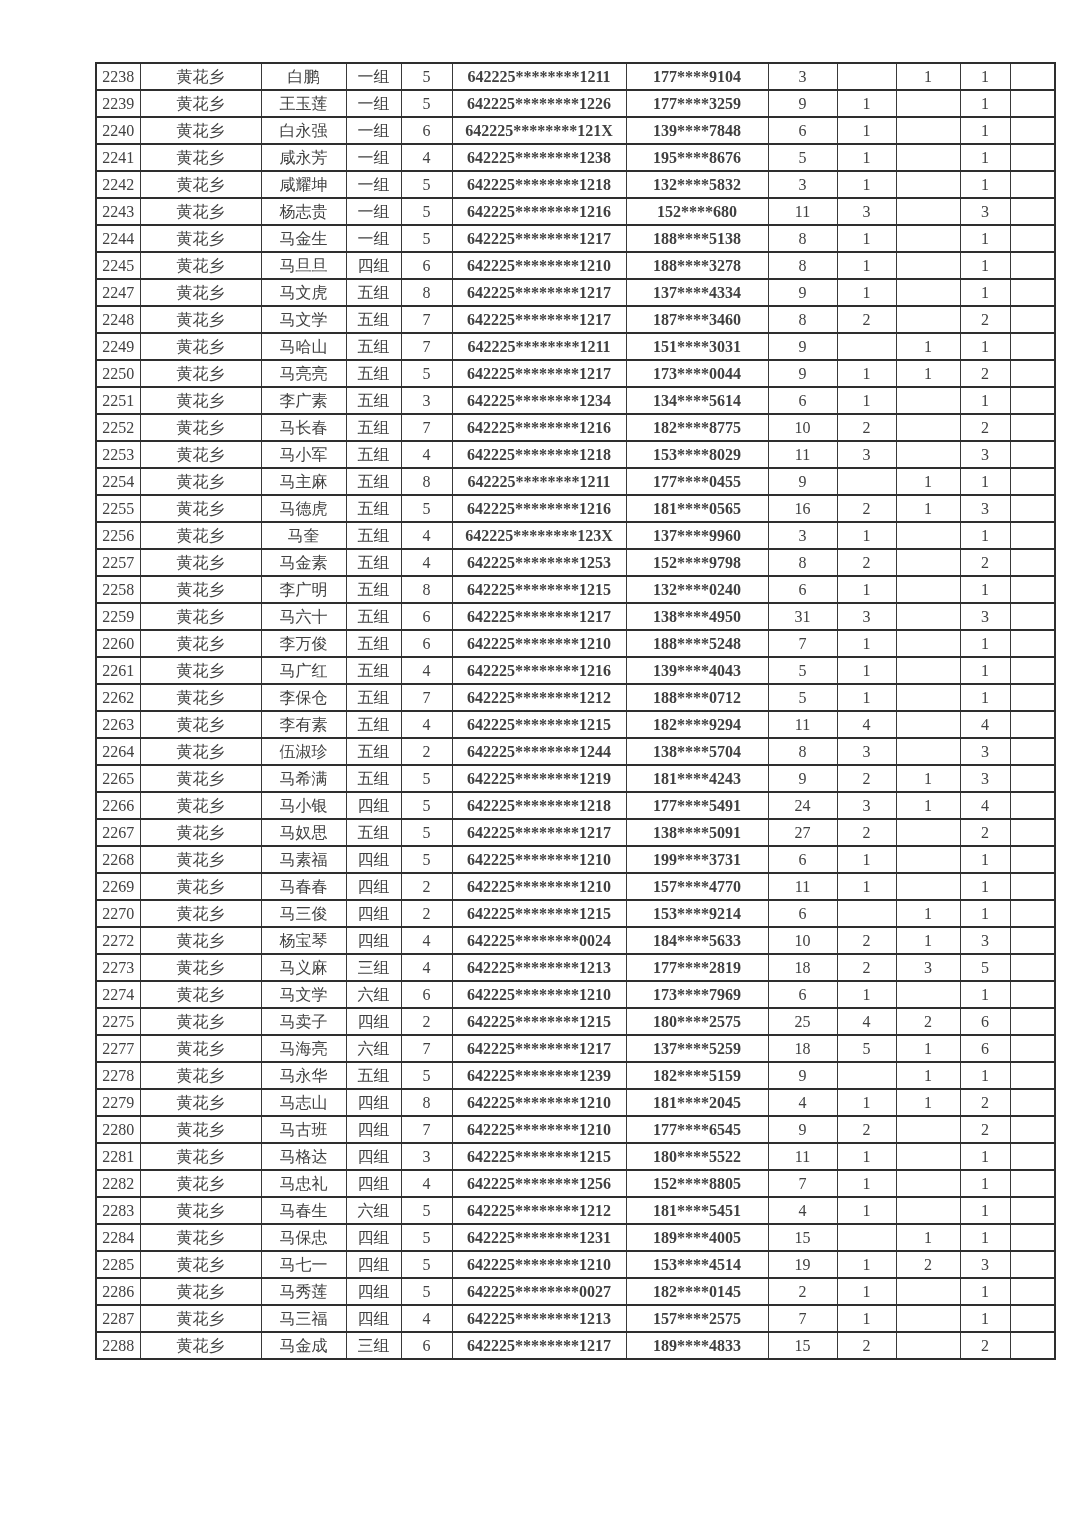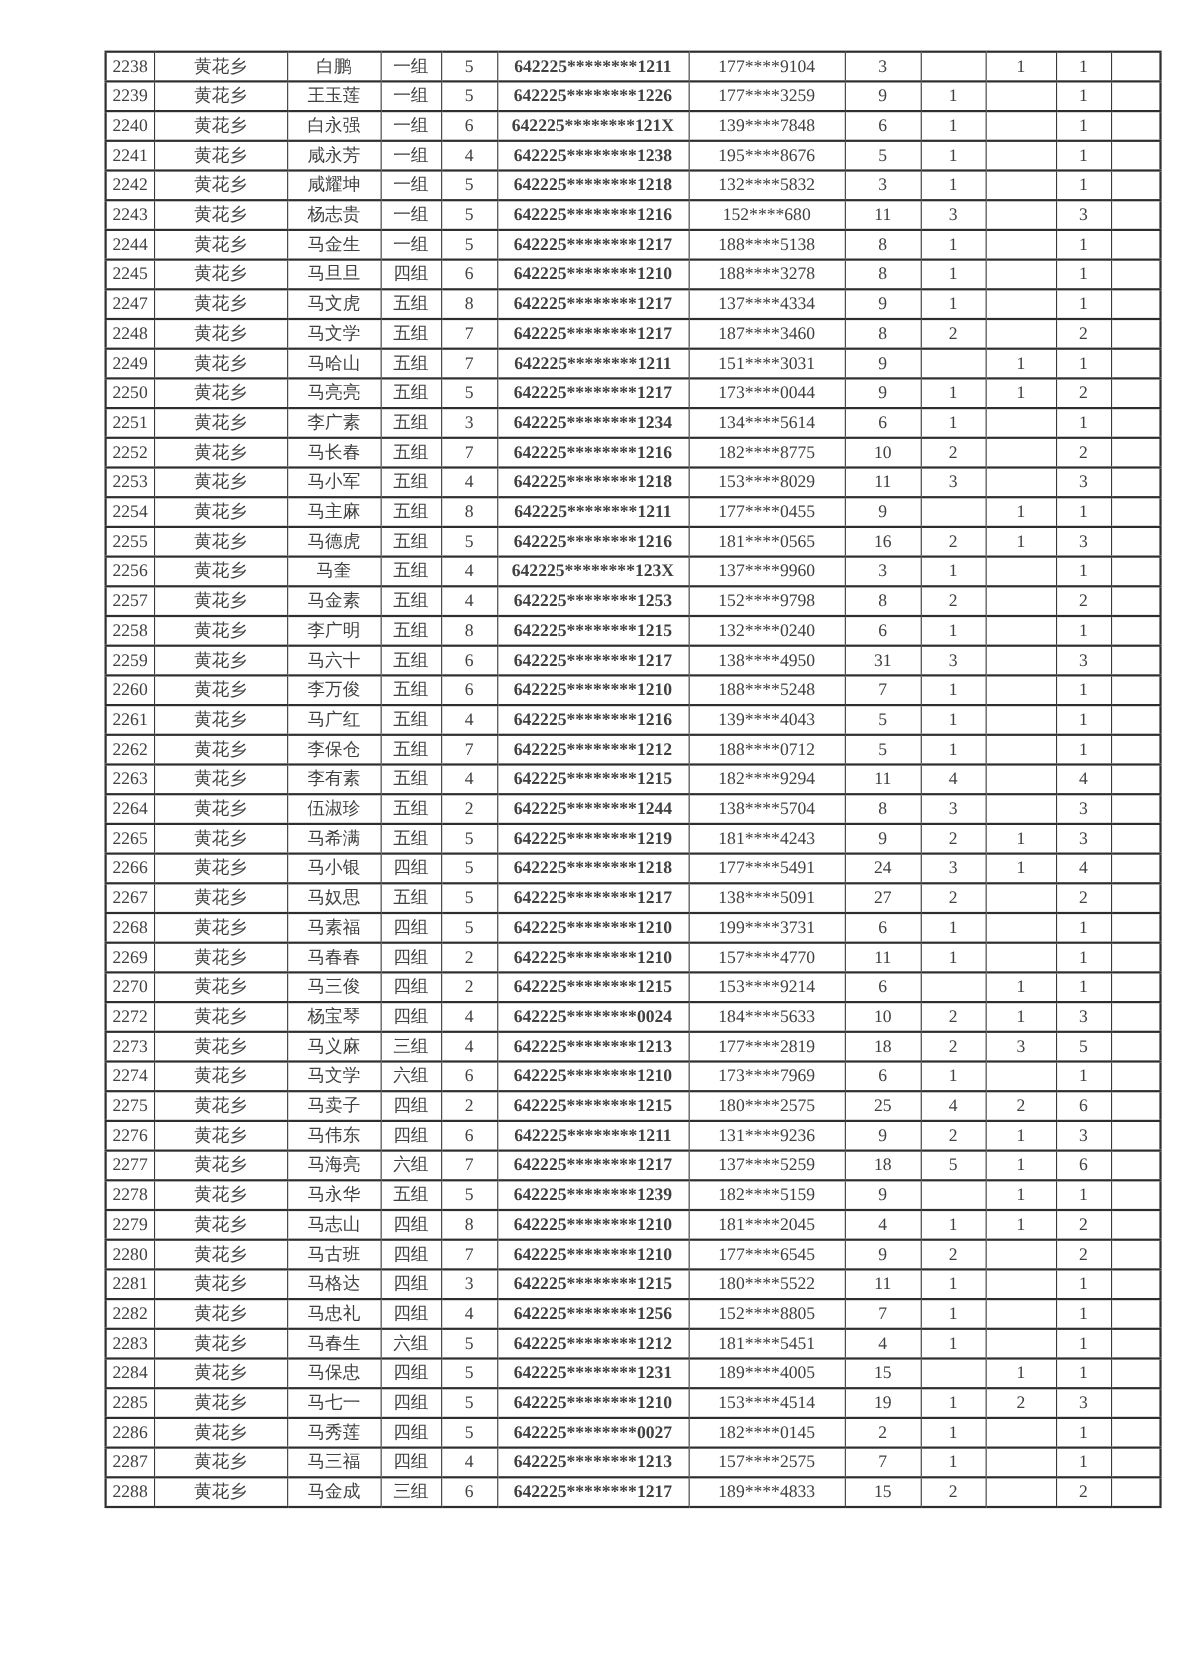--- a/index.html
+++ b/index.html
@@ -9,21 +9,21 @@
   }
   body {
     width: 1074px;
     height: 1520px;
     position: relative;
     font-family: "Liberation Serif", "DejaVu Serif", serif;
   }
   .sheet {
     position: absolute;
     left: 59px;
-    top: 46px;
+    top: 62px;
     padding-left: 36px;
   }
   table.roster {
     border-collapse: collapse;
     table-layout: fixed;
     width: 959px;
     border-top: 2px solid #2e2e2e;
     border-bottom: 2px solid #2e2e2e;
     border-left: 2px solid #2e2e2e;
     border-right: 2px solid #2e2e2e;
@@ -37,21 +37,21 @@
     line-height: 25px;
     padding: 0;
     text-align: center;
     vertical-align: middle;
     font-size: 16px;
     color: #414141;
     white-space: nowrap;
     overflow: hidden;
   }
   td.c-id { font-size: 15px; font-weight: bold; }
-  td.c-phone { font-size: 15px; }
+  td.c-phone { font-size: 15px; font-weight: bold; }
   td.c-no { font-size: 15.5px; }
 </style>
 </head>
 <body>
 
 <div class="sheet">
   <table class="roster">
     <colgroup>
       <col style="width:44px">
       <col style="width:121px">
@@ -565,34 +565,20 @@
           <td class="c-size">2</td>
           <td class="c-id">642225********1215</td>
           <td class="c-phone">180****2575</td>
           <td class="c-n">25</td>
           <td class="c-n">4</td>
           <td class="c-n">2</td>
           <td class="c-n">6</td>
           <td class="c-last"></td>
         </tr>
         <tr>
-          <td class="c-no">2276</td>
-          <td class="c-town">黄花乡</td>
-          <td class="c-name">马伟东</td>
-          <td class="c-group">四组</td>
-          <td class="c-size">6</td>
-          <td class="c-id">642225********1211</td>
-          <td class="c-phone">131****9236</td>
-          <td class="c-n">9</td>
-          <td class="c-n">2</td>
-          <td class="c-n">1</td>
-          <td class="c-n">3</td>
-          <td class="c-last"></td>
-        </tr>
-        <tr>
           <td class="c-no">2277</td>
           <td class="c-town">黄花乡</td>
           <td class="c-name">马海亮</td>
           <td class="c-group">六组</td>
           <td class="c-size">7</td>
           <td class="c-id">642225********1217</td>
           <td class="c-phone">137****5259</td>
           <td class="c-n">18</td>
           <td class="c-n">5</td>
           <td class="c-n">1</td>

